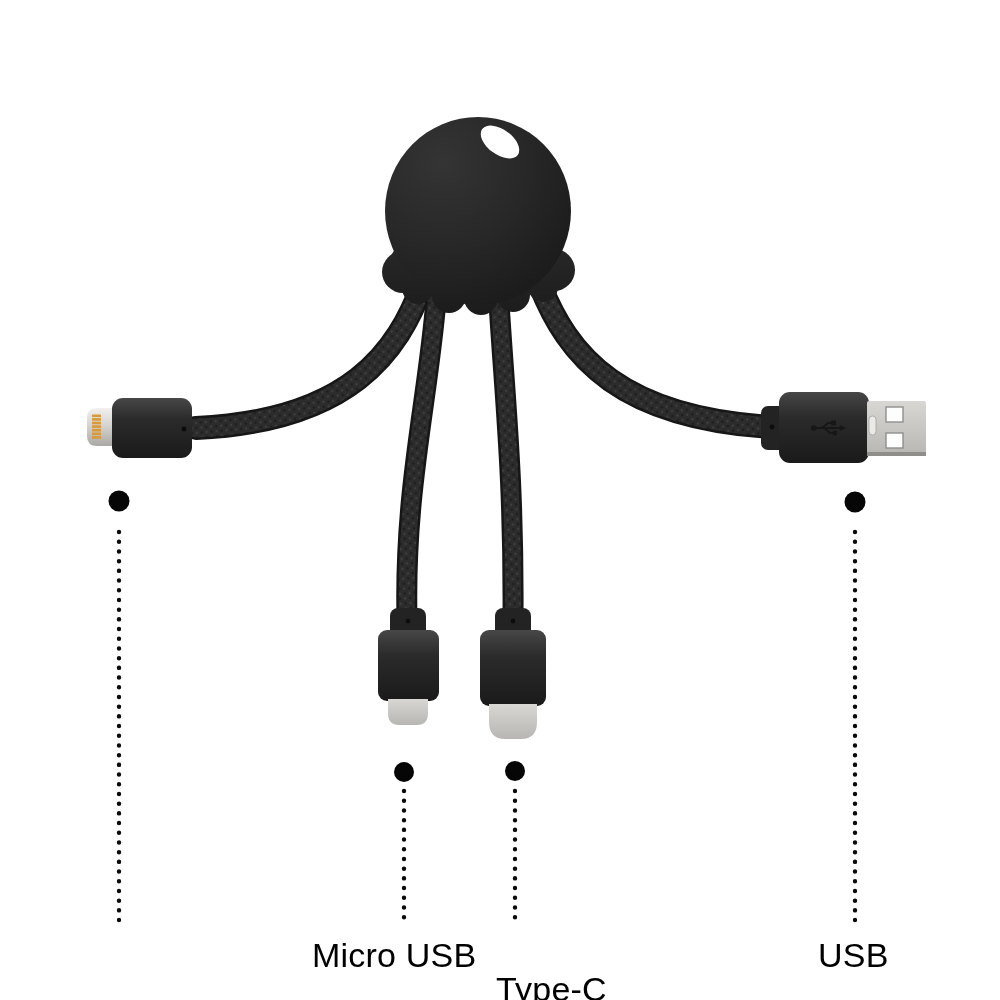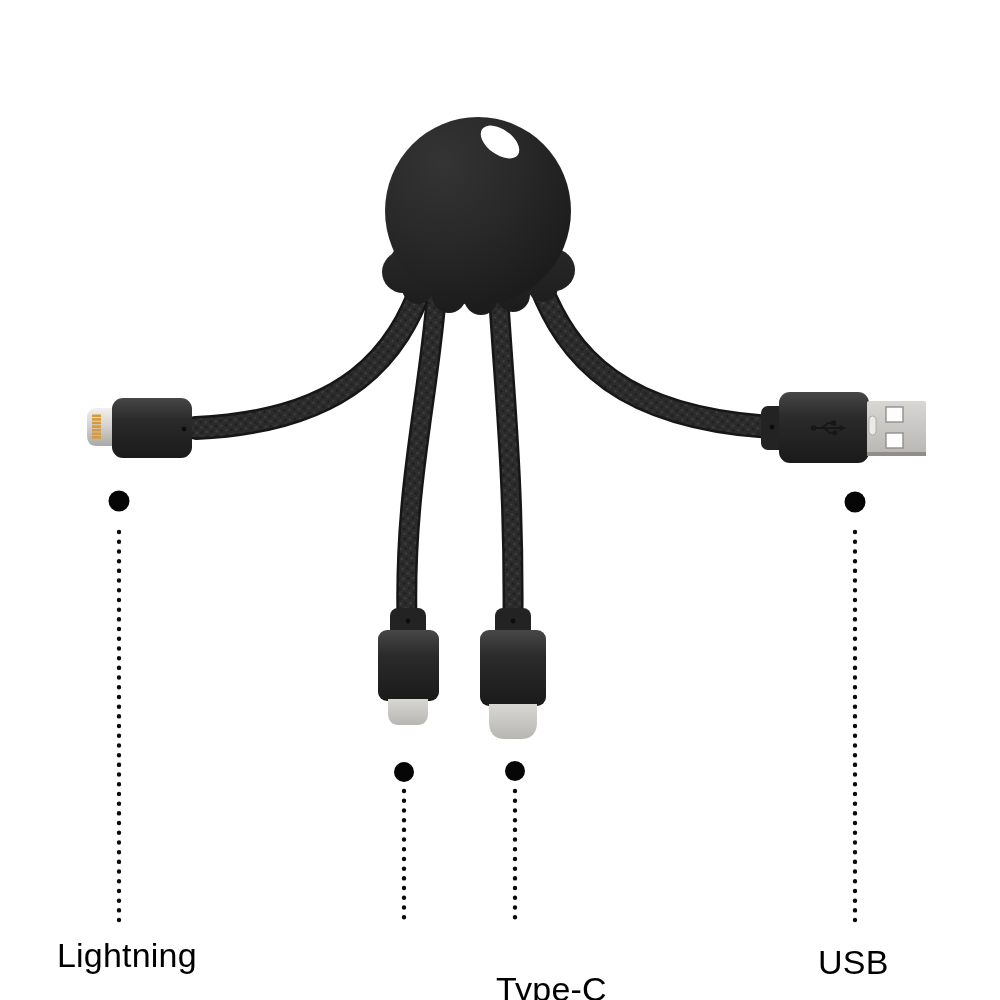--- a/index.html
+++ b/index.html
@@ -16,21 +16,21 @@
     position: absolute;
     font-size: 34px;
     line-height: 1;
     color: #000000;
     white-space: nowrap;
     letter-spacing: 0.2px;
   }
   .label-lightning { left: 57px;  top: 938px; }
   .label-micro     { left: 312px; top: 938px; }
   .label-typec     { left: 496px; top: 972px; }
-  .label-usb       { left: 818px; top: 938px; margin-top: 7px; }
+  .label-usb       { left: 818px; top: 938px; }
 </style>
 </head>
 <body>
 
 <div class="stage">
 
 <svg class="figure" width="1000" height="1000" viewBox="0 0 1000 1000">
   <defs>
     <radialGradient id="headGrad" gradientUnits="userSpaceOnUse" cx="442" cy="162" r="150">
       <stop offset="0%" stop-color="#343434"></stop>
@@ -155,16 +155,16 @@
     <circle cx="515" cy="771" r="10" fill="#060606"></circle>
     <circle cx="855" cy="502" r="10.5" fill="#060606"></circle>
 
     <line x1="119" y1="532" x2="119" y2="922" stroke="#0a0a0a" stroke-width="4.4" stroke-linecap="round" stroke-dasharray="0.1 9.6"></line>
     <line x1="404" y1="791" x2="404" y2="919" stroke="#0a0a0a" stroke-width="4.4" stroke-linecap="round" stroke-dasharray="0.1 9.6"></line>
     <line x1="515" y1="791" x2="515" y2="919" stroke="#0a0a0a" stroke-width="4.4" stroke-linecap="round" stroke-dasharray="0.1 9.6"></line>
     <line x1="855" y1="532" x2="855" y2="922" stroke="#0a0a0a" stroke-width="4.4" stroke-linecap="round" stroke-dasharray="0.1 9.6"></line>
   </g>
 </svg>
 
-  <div class="label label-lightning">Lightning</div>
+  <div class="label label-micro">Micro USB</div>
   <div class="label label-typec">Type-C</div>
   <div class="label label-usb">USB</div>
 </div>
 
 </body></html>

